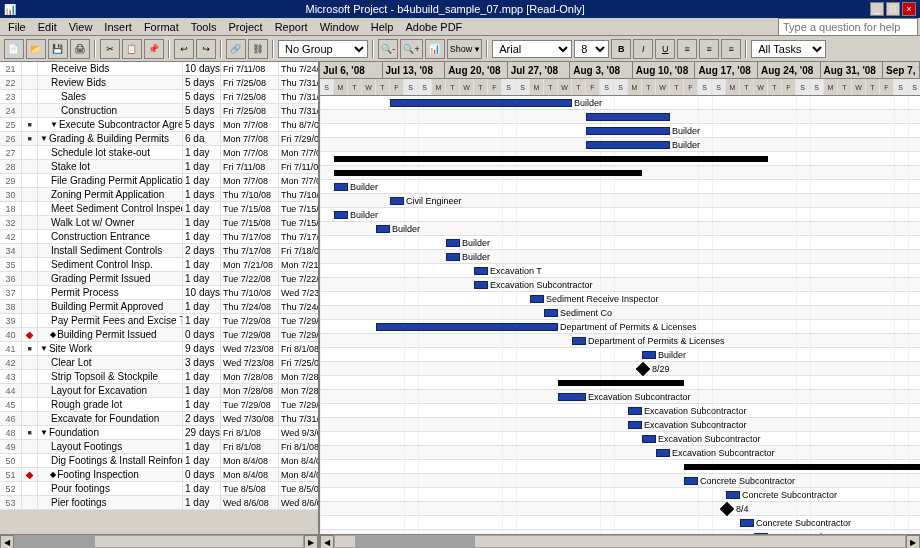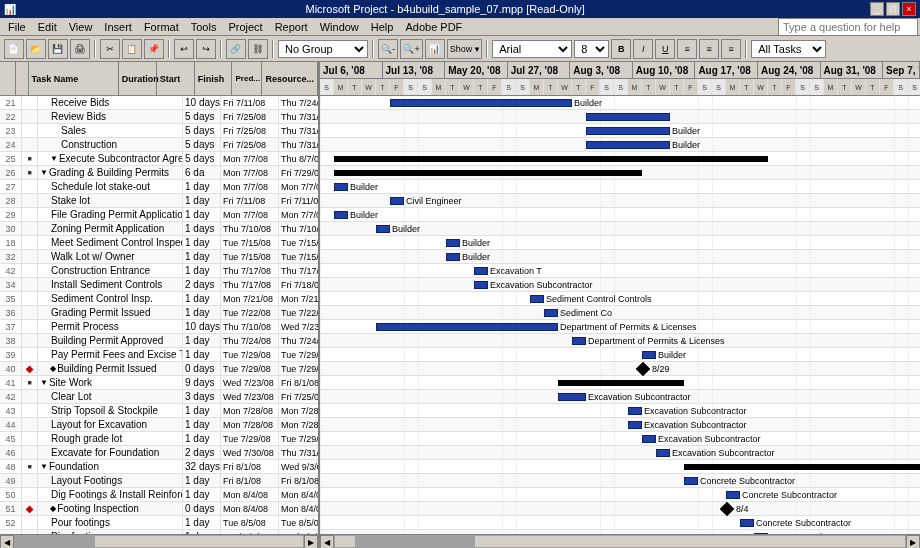--- a/index.html
+++ b/index.html
@@ -365,42 +365,20 @@
   <select class="toolbar-filter-select">
     <option>All Tasks</option>
   </select>
 </div>
 
 <div class="content-wrapper">
   <div class="content-area">
 
     <div class="table-section">
 
-      <div class="table-header">
-        <div class="col-header" style="width:22px;"></div>
-        <div class="col-header" style="width:16px;"></div>
-        <div class="col-header" style="width:145px;">
-          <span style="font-size:9px;">Task Name</span>
-        </div>
-        <div class="col-header" style="width:38px;">
-          <span style="font-size:9px;">Duration</span>
-        </div>
-        <div class="col-header" style="width:58px;">
-          <span style="font-size:9px;">Start</span>
-        </div>
-        <div class="col-header" style="width:58px;">
-          <span style="font-size:9px;">Finish</span>
-        </div>
-        <div class="col-header" style="width:30px;">
-          <span style="font-size:8px;">Pred...</span>
-        </div>
-        <div class="col-header" style="flex:1;">
-          <span style="font-size:9px;">Resource...</span>
-        </div>
-      </div>
 
       <div class="table-body" id="table-body">
           <div class="table-row row-even">
     <div class="cell cell-id">21</div>
     <div class="cell cell-indicator">
       
     </div>
     <div class="cell cell-name" style="padding-left:12px;">
       <span style="font-size:8px; margin-right:1px;"></span>Receive Bids
     </div>
@@ -735,21 +713,21 @@
 
   </div>
           <div class="table-row row-even">
     <div class="cell cell-id">48</div>
     <div class="cell cell-indicator">
       <span style="font-size:7px; color:#333;">■</span>
     </div>
     <div class="cell cell-name" style="padding-left:2px;">
       <span style="font-size:8px; margin-right:1px;">▼</span>Foundation
     </div>
-    <div class="cell cell-duration">32 days</div>
+    <div class="cell cell-duration">29 days</div>
     <div class="cell cell-start">Fri 8/1/08</div>
     <div class="cell cell-finish">Wed 9/3/08</div>
 
   </div>
           <div class="table-row row-odd">
     <div class="cell cell-id">49</div>
     <div class="cell cell-indicator">
       
     </div>
     <div class="cell cell-name" style="padding-left:12px;">
@@ -814,21 +792,21 @@
   </div>
         </div>
     </div>
 
     <div class="gantt-section">
 
       <div class="gantt-header">
         <div class="gantt-header-months" id="gantt-months">
             <div class="gantt-month" style="width: 98px;">Jul 6, '08</div>
             <div class="gantt-month" style="width: 98px;">Jul 13, '08</div>
-            <div class="gantt-month" style="width: 98px;">May 20, '08</div>
+            <div class="gantt-month" style="width: 98px;">Aug 20, '08</div>
             <div class="gantt-month" style="width: 98px;">Jul 27, '08</div>
             <div class="gantt-month" style="width: 98px;">Aug 3, '08</div>
             <div class="gantt-month" style="width: 98px;">Aug 10, '08</div>
             <div class="gantt-month" style="width: 98px;">Aug 17, '08</div>
             <div class="gantt-month" style="width: 98px;">Aug 24, '08</div>
             <div class="gantt-month" style="width: 98px;">Aug 31, '08</div>
             <div class="gantt-month" style="width: 56px;">Sep 7, '08</div>
           </div>
         <div class="gantt-header-days" id="gantt-days">
             <div class="gantt-day-col weekend">S</div>
@@ -1121,21 +1099,21 @@
             <div class="gantt-grid-line weekend" style="left: 196px;"></div>
             <div class="gantt-grid-line weekend" style="left: 280px;"></div>
             <div class="gantt-grid-line weekend" style="left: 294px;"></div>
             <div class="gantt-grid-line weekend" style="left: 378px;"></div>
             <div class="gantt-grid-line weekend" style="left: 392px;"></div>
             <div class="gantt-grid-line weekend" style="left: 476px;"></div>
             <div class="gantt-grid-line weekend" style="left: 490px;"></div>
             <div class="gantt-grid-line weekend" style="left: 574px;"></div>
             <div class="gantt-grid-line weekend" style="left: 588px;"></div>
             <div class="gantt-bar" style="left: 210px; width: 14px;"></div>
-            <span class="gantt-label" style="left: 226px;">Sediment Control Controls</span>
+            <span class="gantt-label" style="left: 226px;">Sediment Receive Inspector</span>
           </div>
           <div class="gantt-row row-odd">
             <div class="gantt-grid-line weekend" style="left: 0px;"></div>
             <div class="gantt-grid-line weekend" style="left: 84px;"></div>
             <div class="gantt-grid-line weekend" style="left: 98px;"></div>
             <div class="gantt-grid-line weekend" style="left: 182px;"></div>
             <div class="gantt-grid-line weekend" style="left: 196px;"></div>
             <div class="gantt-grid-line weekend" style="left: 280px;"></div>
             <div class="gantt-grid-line weekend" style="left: 294px;"></div>
             <div class="gantt-grid-line weekend" style="left: 378px;"></div>

